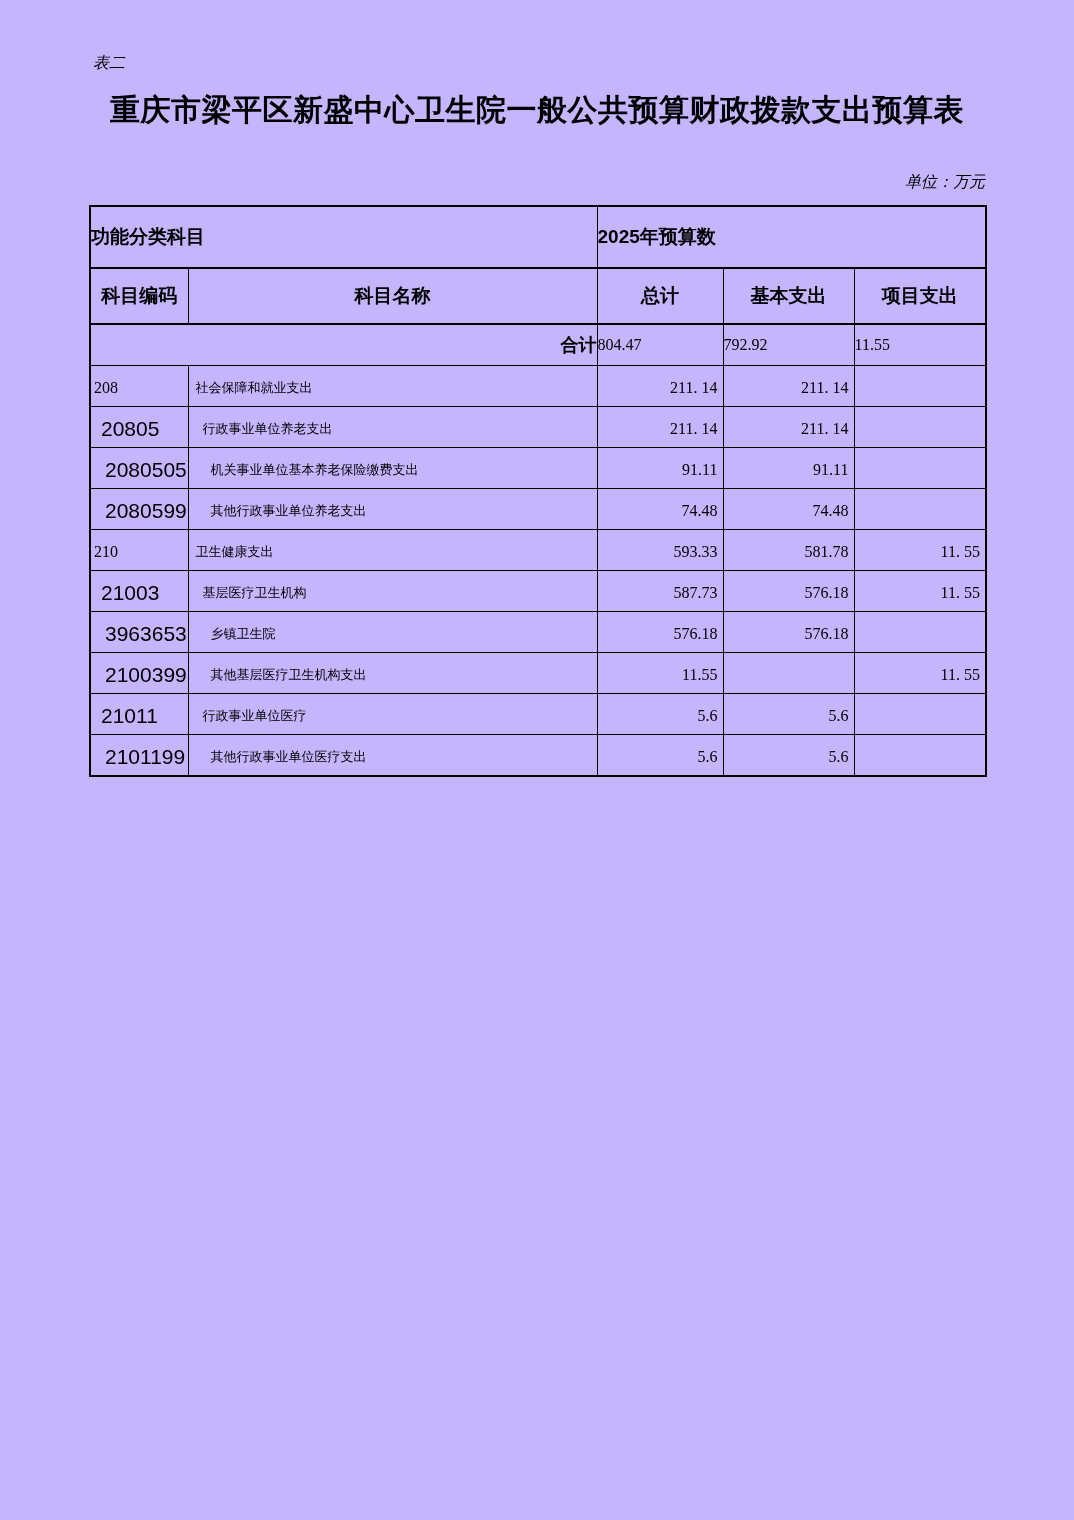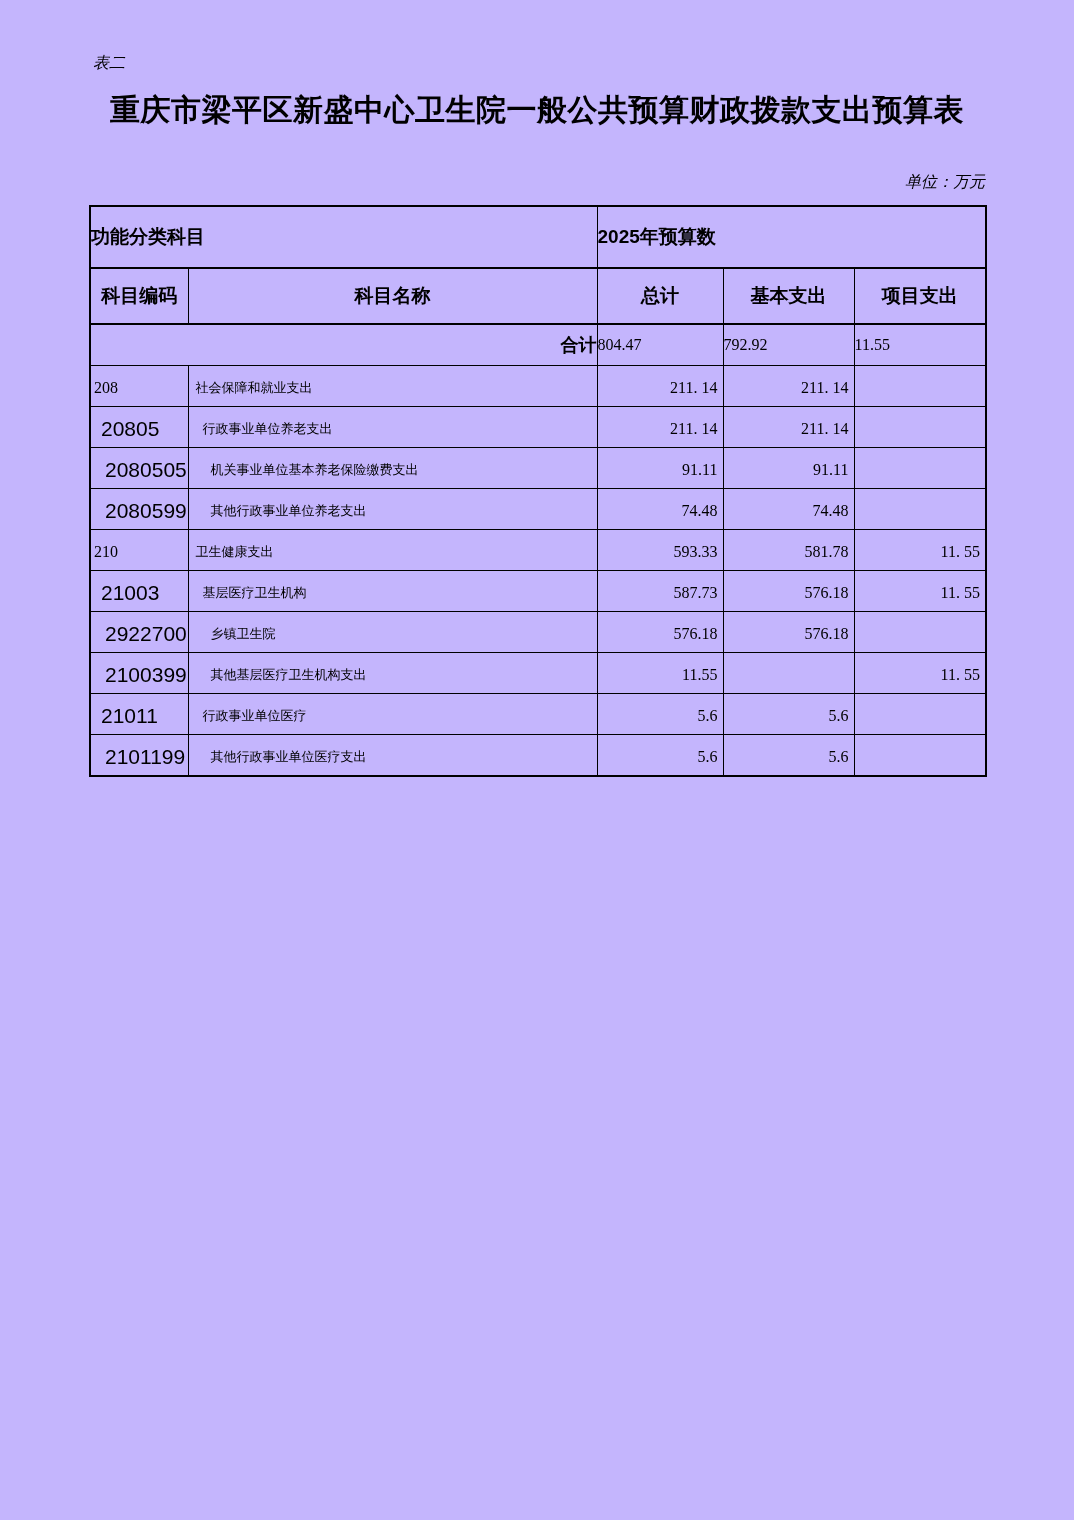--- a/index.html
+++ b/index.html
@@ -196,21 +196,21 @@
     <td class="num">11. 55</td>
   </tr>
         <tr class="data-row">
     <td class="code lv2">21003</td>
     <td class="name lv2">基层医疗卫生机构</td>
     <td class="num bl2">587.73</td>
     <td class="num">576.18</td>
     <td class="num">11. 55</td>
   </tr>
         <tr class="data-row">
-    <td class="code lv3">2922700</td>
+    <td class="code lv3">3963653</td>
     <td class="name lv3">乡镇卫生院</td>
     <td class="num bl2">576.18</td>
     <td class="num">576.18</td>
     <td class="num"></td>
   </tr>
         <tr class="data-row">
     <td class="code lv3">2100399</td>
     <td class="name lv3">其他基层医疗卫生机构支出</td>
     <td class="num bl2">11.55</td>
     <td class="num"></td>

